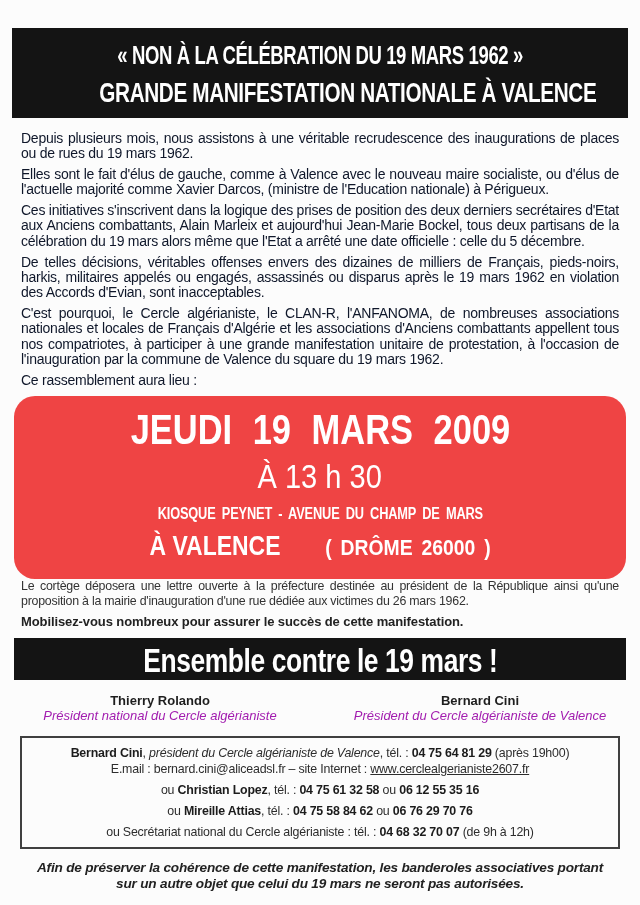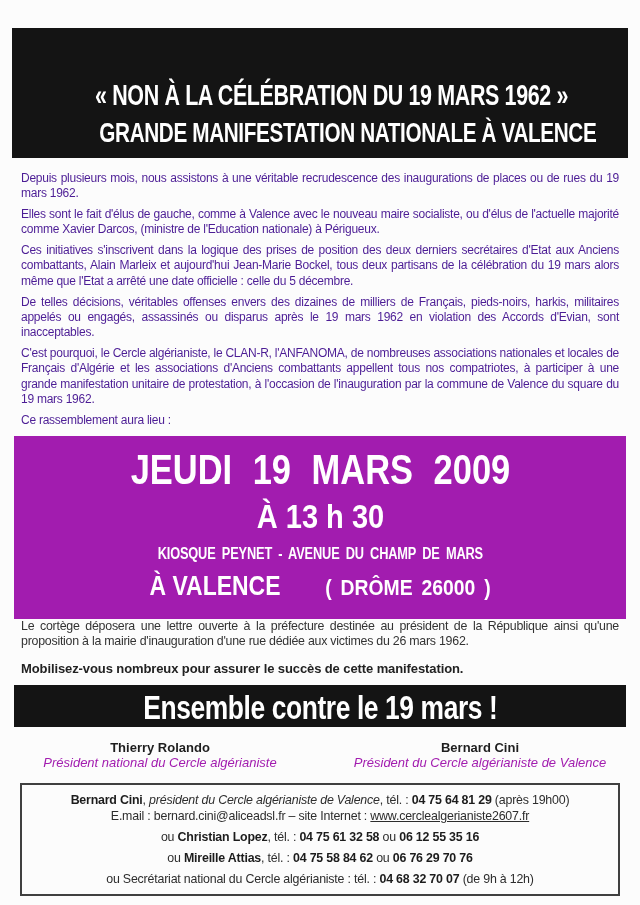--- a/index.html
+++ b/index.html
@@ -16,59 +16,60 @@
   }
   
   .banner{
     background:#141414;color:#fff;text-align:center;
   }
   .banner-top{
     margin:28px 12px 0 12px;
     padding:7px 0 7px 0;
   }
   .cx{display:inline-block;white-space:nowrap;transform-origin:50% 50%;}
-  .h1line{line-height:40px;font-weight:bold;font-size:29px;margin-top:40px;}
+  .h1line{line-height:40px;font-weight:bold;font-size:25px;}
   .h1line .cx{transform:scaleX(0.74);letter-spacing:-0.5px;}
   .h2line{line-height:36px;font-weight:bold;font-size:28px;}
   .h2line .cx{transform:scaleX(0.74);letter-spacing:-0.5px;}
 
   
   .bodytext{margin:13px 21px 0 21px;}
   .bodytext p{
     margin:0 0 5.5px 0;
-    font-size:12px;line-height:15.3px;
+    font-size:14px;line-height:15.3px;
     letter-spacing:-0.25px;
     text-align:justify;
-    color:#4c1d95;
+    color:#0f172a;
   }
   .bodytext p.last{margin-bottom:0;text-align:left;}
 
   
   .eventbox{
     margin:8px 14px 0 14px;
-    background:#a21caf;color:#fff;text-align:center;
+    background:#ef4444;color:#fff;text-align:center;
     padding:9px 0 11px 0;
+    border-radius:21px;
   }
   .ev-date{font-size:42px;font-weight:bold;line-height:50px;word-spacing:0.32em;}
   .ev-date .cx{transform:scaleX(0.82);}
-  .ev-time{font-size:33px;font-weight:bold;line-height:44px;}
+  .ev-time{font-size:33px;font-weight:normal;line-height:44px;}
   .ev-time .cx{transform:scaleX(0.88);}
   .ev-place{font-size:16px;font-weight:bold;line-height:29px;word-spacing:0.22em;}
   .ev-place .cx{transform:scaleX(0.80);letter-spacing:-0.2px;}
   .ev-cityline{line-height:36px;}
   .ev-city{font-size:27px;font-weight:bold;}
   .ev-city.cx{transform:scaleX(0.85);}
   .ev-dept{font-size:22px;font-weight:bold;margin-left:18px;word-spacing:0.18em;}
   .ev-dept.cx{transform:scaleX(0.88);}
 
   
   .after1{margin:0 21px 0 21px;}
   .after1 p{margin:0;font-size:12.4px;line-height:15.3px;letter-spacing:-0.25px;text-align:justify;}
   .mobilize{
-    margin:11px 21px 0 21px;
+    margin:4px 21px 0 21px;
     font-size:13px;font-weight:bold;letter-spacing:-0.1px;
     color:#222;
   }
 
   
   .banner-mid{
     margin:9px 14px 0 14px;
     padding:4px 0 0 0;
   }
   .b2line{font-size:33px;font-weight:bold;line-height:38px;}

